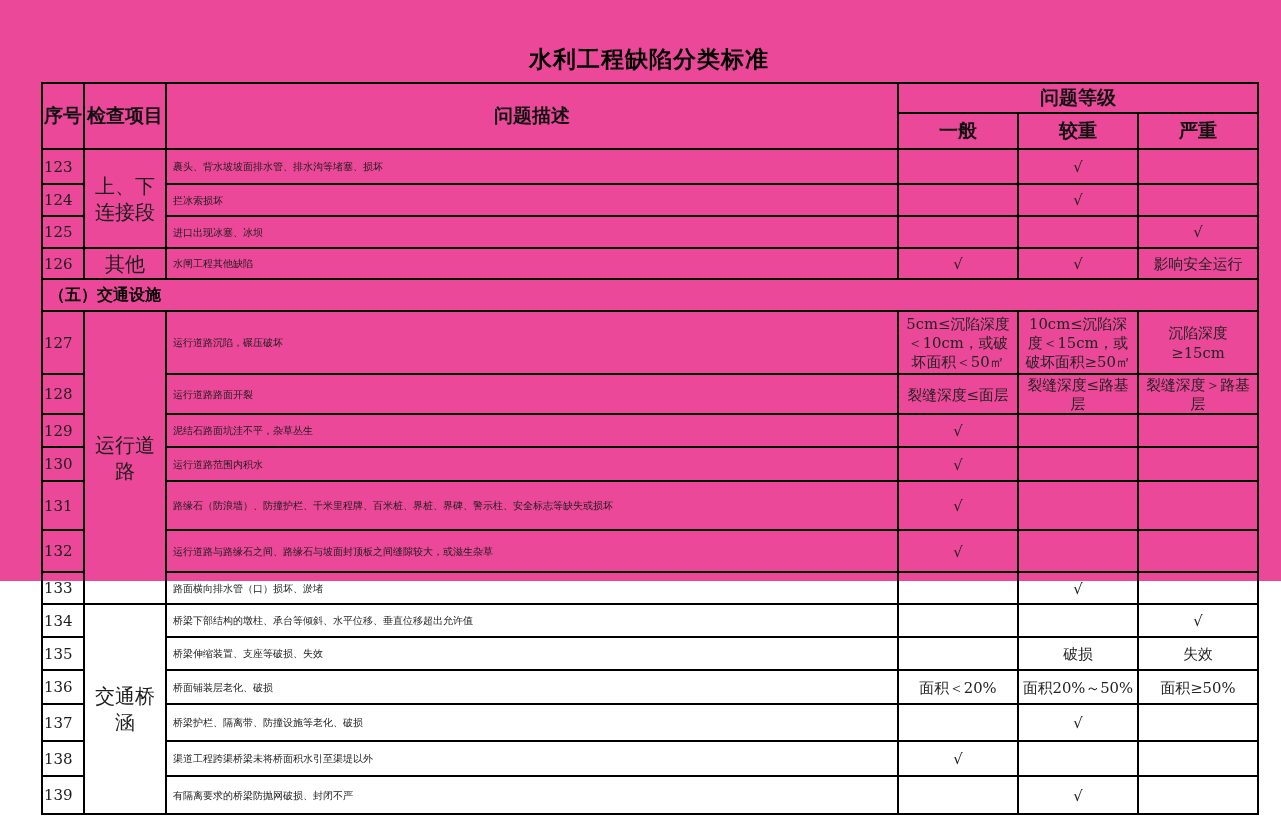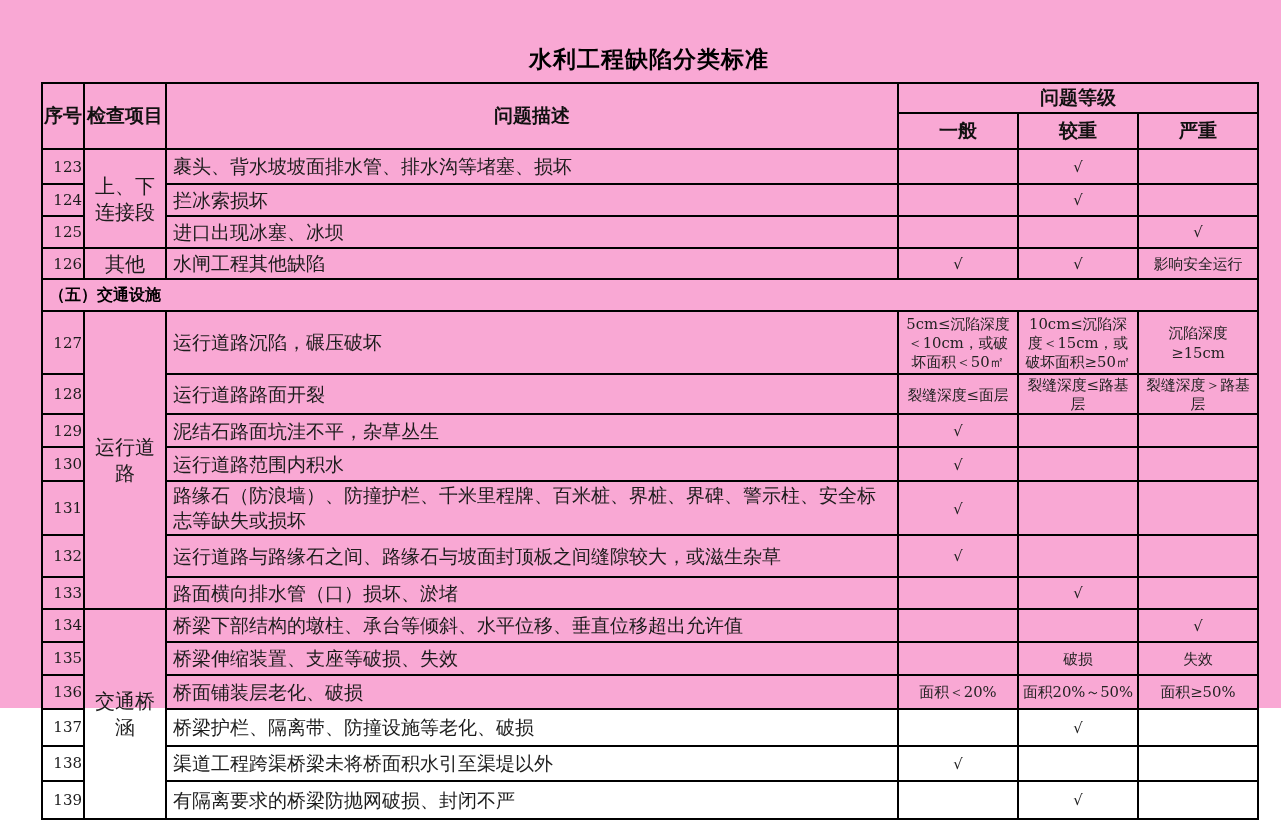--- a/index.html
+++ b/index.html
@@ -8,22 +8,22 @@
     width: 1281px;
     height: 826px;
     background: #ffffff;
     color: #1c1c1c;
     font-family: "DejaVu Serif", "Liberation Serif", serif;
     overflow: hidden;
   }
   .page {
     position: relative;
     width: 1281px;
-    height: 708px;
-    background: #f9a8d4;
+    height: 581px;
+    background: #ec4899;
   }
   .doc-title {
     position: absolute;
     top: 44px;
     left: 41px;
     width: 1216px;
     text-align: center;
     font-family: "DejaVu Sans", "Liberation Sans", sans-serif;
     font-weight: bold;
     font-size: 23px;
@@ -48,35 +48,35 @@
   table.defect-table th {
     font-family: "DejaVu Sans", "Liberation Sans", sans-serif;
     font-weight: bold;
     font-size: 19px;
     text-align: center;
     color: #111111;
   }
   tr.hdr-1 { height: 30px; }
   tr.hdr-2 { height: 36px; }
   td.c-no {
-    text-align: right;
+    text-align: left;
     font-size: 15px;
     color: #1c1c1c;
   }
   td.c-item {
     text-align: center;
     font-size: 20px;
     line-height: 1.3;
     padding: 0 2px;
     color: #1c1c1c;
   }
   td.c-desc {
     text-align: left;
     padding: 1px 6px;
-    font-size: 19px;
+    font-size: 10px;
     line-height: 1.3;
     color: #1c1c1c;
   }
   td.c-grade {
     text-align: center;
     padding: 0 3px;
     font-size: 14.8px;
     line-height: 1.3;
     color: #222222;
   }

